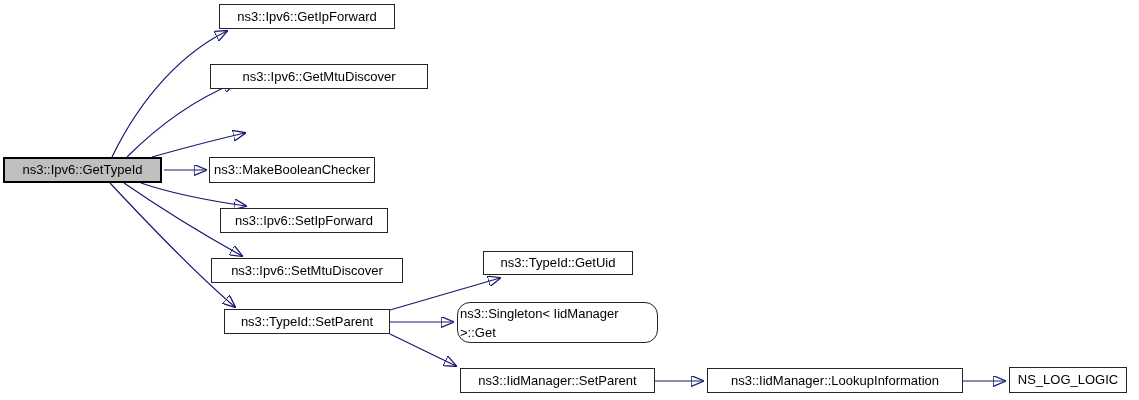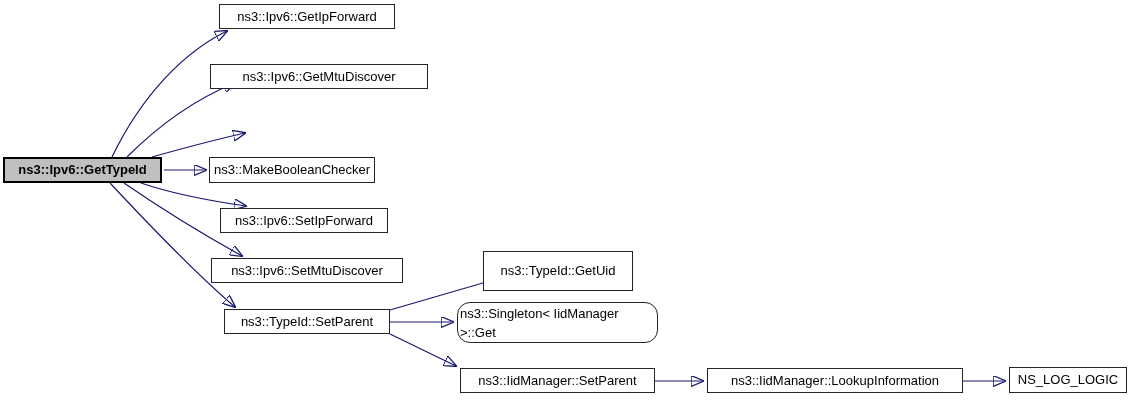--- a/index.html
+++ b/index.html
@@ -44,21 +44,21 @@
     display: flex;
     align-items: center;
     justify-content: center;
     text-align: left;
     white-space: nowrap;
     padding: 0 2px;
   }
   .node.root {
     background: var(--root-fill);
     border: 2px solid #000000;
-    font-weight: bold;
+    font-weight: normal;
   }
   .node.wrap {
     white-space: normal;
     line-height: 19px;
     border-radius: 13px;
   }
 </style>
 </head>
 <body>
 
@@ -92,21 +92,21 @@
 
 
   <div class="node" style="left:209px; top:157px; width:166px; height:26px">ns3::MakeBooleanChecker</div>
 
   <div class="node" style="left:220px; top:208px; width:168px; height:25px">ns3::Ipv6::SetIpForward</div>
 
   <div class="node" style="left:211px; top:258px; width:192px; height:25px">ns3::Ipv6::SetMtuDiscover</div>
 
   <div class="node" style="left:224px; top:309px; width:166px; height:25px">ns3::TypeId::SetParent</div>
 
-  <div class="node" style="left:483px; top:251px; width:150px; height:40px">ns3::TypeId::GetUid</div>
+  <div class="node" style="left:483px; top:251px; width:150px; height:24px">ns3::TypeId::GetUid</div>
 
   <div class="node wrap" style="left:457px; top:302px; width:201px; height:41px">ns3::Singleton&lt; IidManager &gt;::Get</div>
 
   <div class="node" style="left:460px; top:368px; width:195px; height:25px">ns3::IidManager::SetParent</div>
 
   <div class="node" style="left:707px; top:368px; width:256px; height:25px">ns3::IidManager::LookupInformation</div>
 
   <div class="node" style="left:1009px; top:367px; width:118px; height:26px">NS_LOG_LOGIC</div>
 
 </div>

